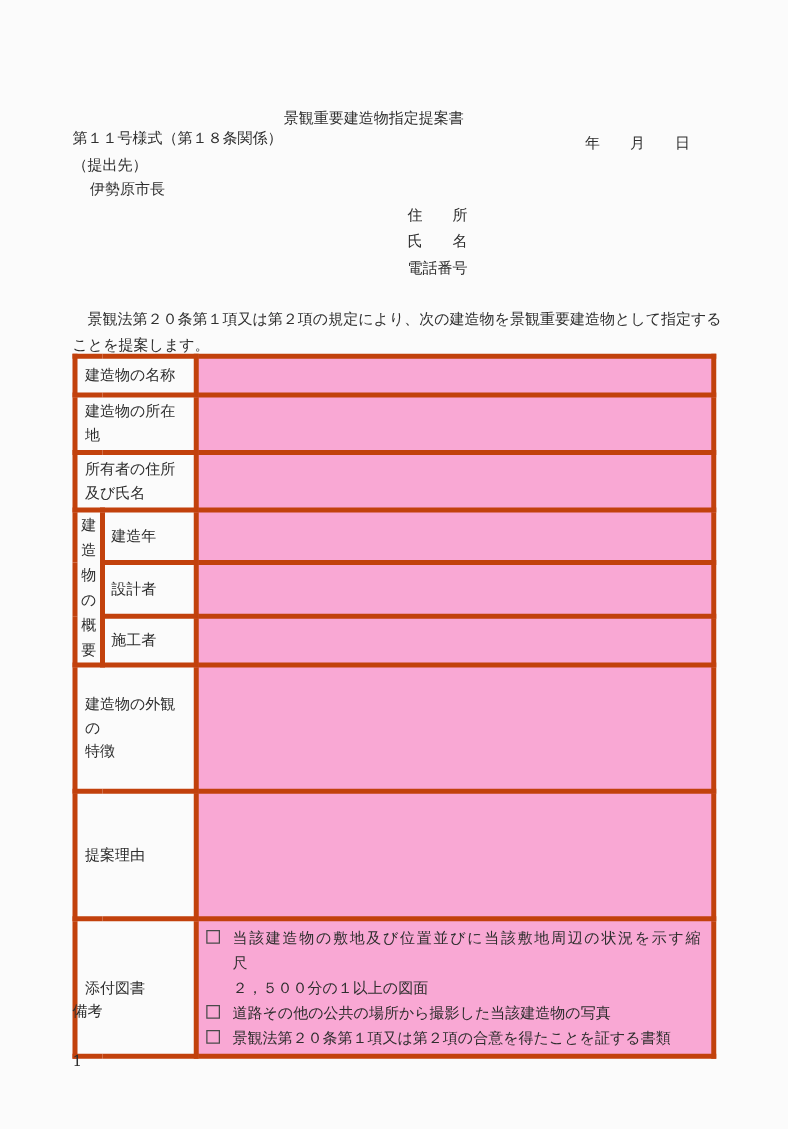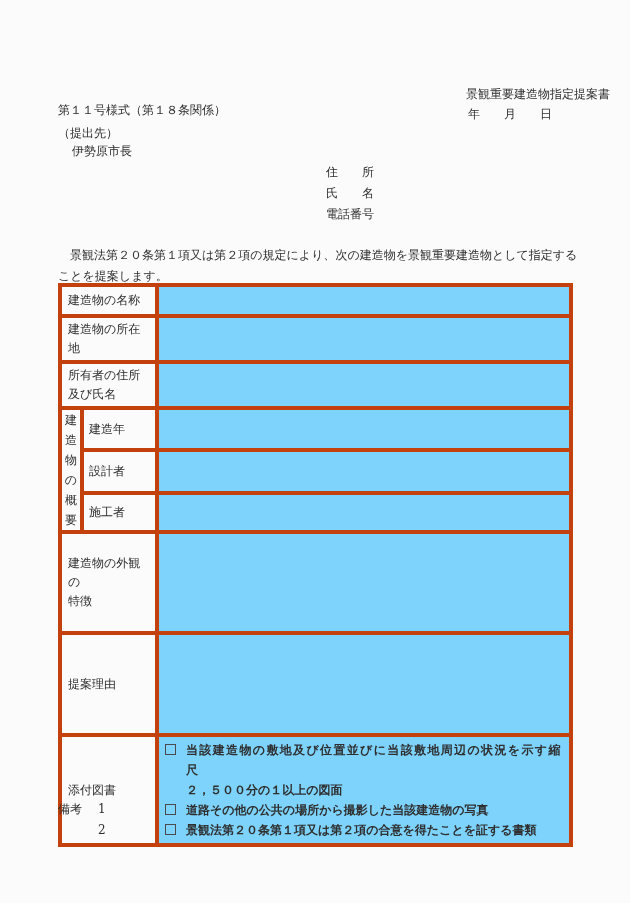--- a/index.html
+++ b/index.html
@@ -9,23 +9,23 @@
     width: 630px;
     height: 903px;
     background: #fbfbfb;
     color: #2e2e2e;
     font-family: "DejaVu Serif", "Liberation Serif", serif;
     font-size: 12px;
     line-height: 21px;
     overflow: hidden;
   }
   .form-number { position: absolute; left: 58px; top: 60px; margin-top: 40px; }
-  .form-title  { position: absolute; left: 12px; top: 84px; width: 598px; text-align: right; }
+  .form-title  { position: absolute; left: 0; top: 84px; width: 598px; text-align: center; }
   .date-line   { position: absolute; top: 104px; right: 78px; margin-left: 31px; }
-  .submit-to   { position: absolute; left: 58px; top: 123px; }
+  .submit-to   { position: absolute; left: 58px; top: 123px; font-family: Liberation Mono, monospace; }
   .addressee   { position: absolute; left: 72px; top: 141px; }
   .contact-block { position: absolute; left: 326px; top: 162px; line-height: 21px; }
   .body-text {
     position: absolute; left: 58px; top: 245px; width: 520px;
     white-space: pre-line; line-height: 21px;
   }
   table.form-table {
     position: absolute; left: 58px; top: 283px;
     width: 515px; border-collapse: collapse; table-layout: fixed;
   }
@@ -37,31 +37,31 @@
   tr.r3 { height: 38px; margin-left: 27px; }
   tr.r4 { height: 42px; }
   tr.r5 { height: 42px; }
   tr.r6 { height: 39px; padding-left: 20px; }
   tr.r7 { height: 101px; }
   tr.r8 { height: 102px; }
   tr.r9 { height: 84px; }
   td.lbl  { padding: 2px 4px 2px 6px; white-space: pre-line; line-height: 19px; }
   td.vlbl { padding: 0; text-align: center; white-space: pre-line; line-height: 20px; }
   td.slbl { padding-left: 5px; }
-  td.val  { background: #7dd3fc; font-weight: bold; }
+  td.val  { background: #f9a8d4; }
   td.att-cell { padding: 3px 4px; }
   .att-item { display: flex; align-items: flex-start; line-height: 20px; }
   .cbx {
     flex: 0 0 auto; width: 11px; height: 11px;
     border: 1px solid #4a4a4a; margin: 4px 10px 0 2px; background: transparent;
   }
   .att-text { white-space: pre-line; }
   .att-text.spread::first-line { letter-spacing: 1.35px; }
   .notes { position: absolute; left: 58px; top: 799px; width: 522px; }
-  .note-row  { display: flex; line-height: 21px; }
+  .note-row  { display: flex; line-height: 21px; flex-direction: column; }
   .note-head { flex: 0 0 40px; }
   .note-num  { flex: 0 0 20px; }
   .note-text { flex: 1 1 auto; white-space: pre-line; }
 </style>
 </head>
 <body>
 
 <div class="page">
 
   <div class="form-number">第１１号様式（第１８条関係）</div>

